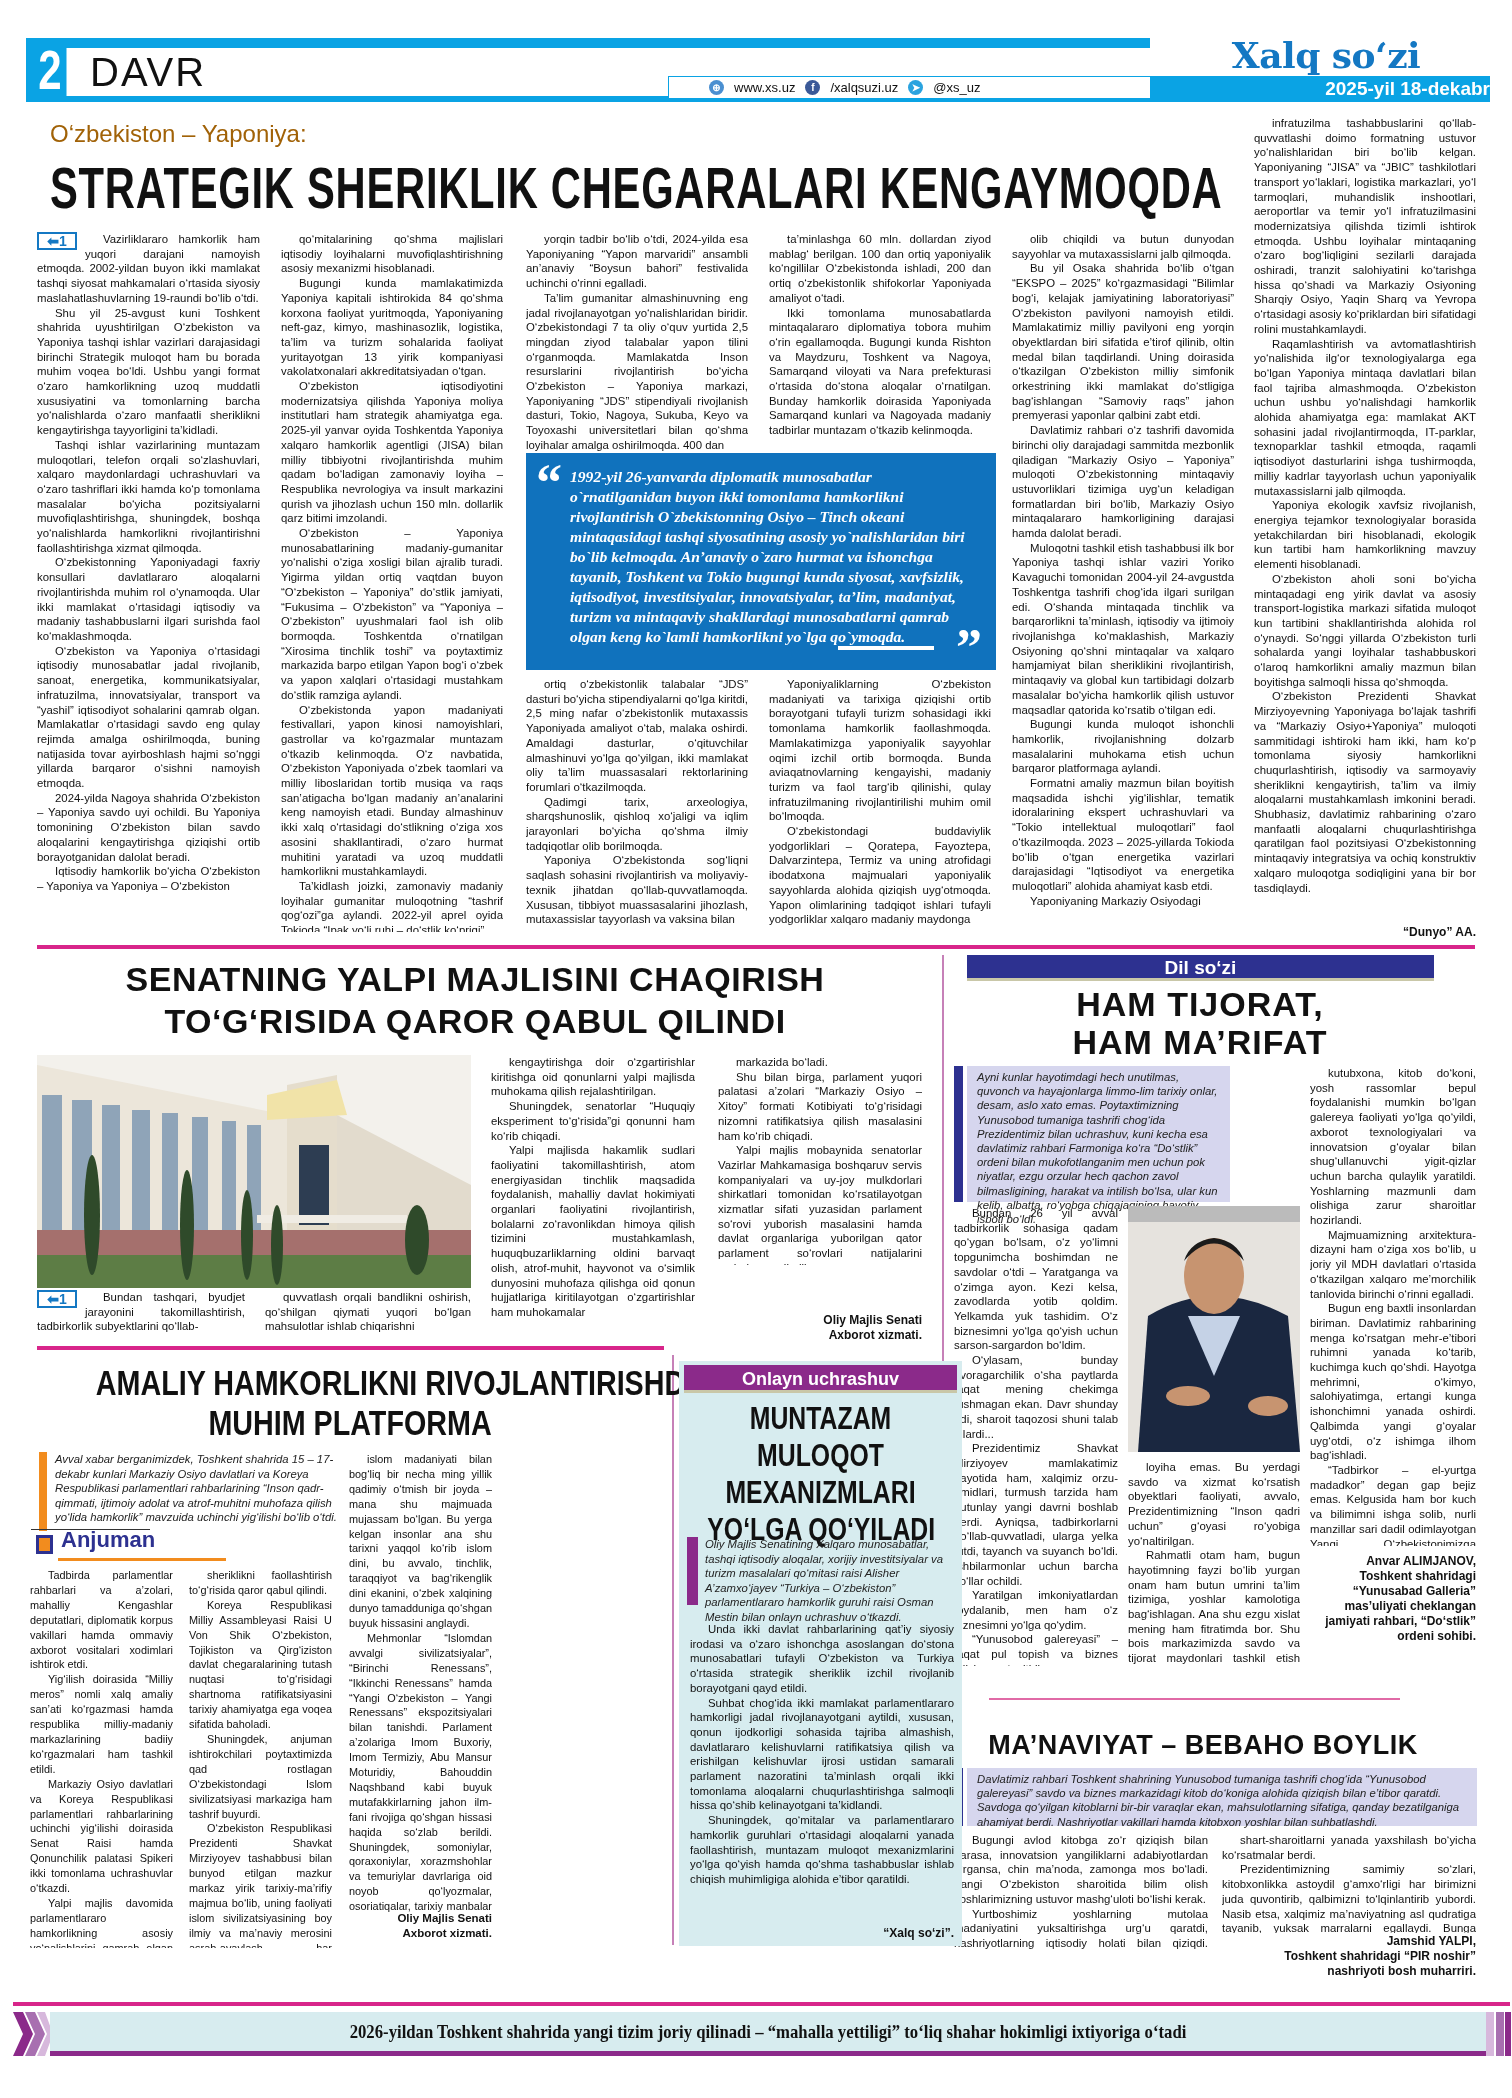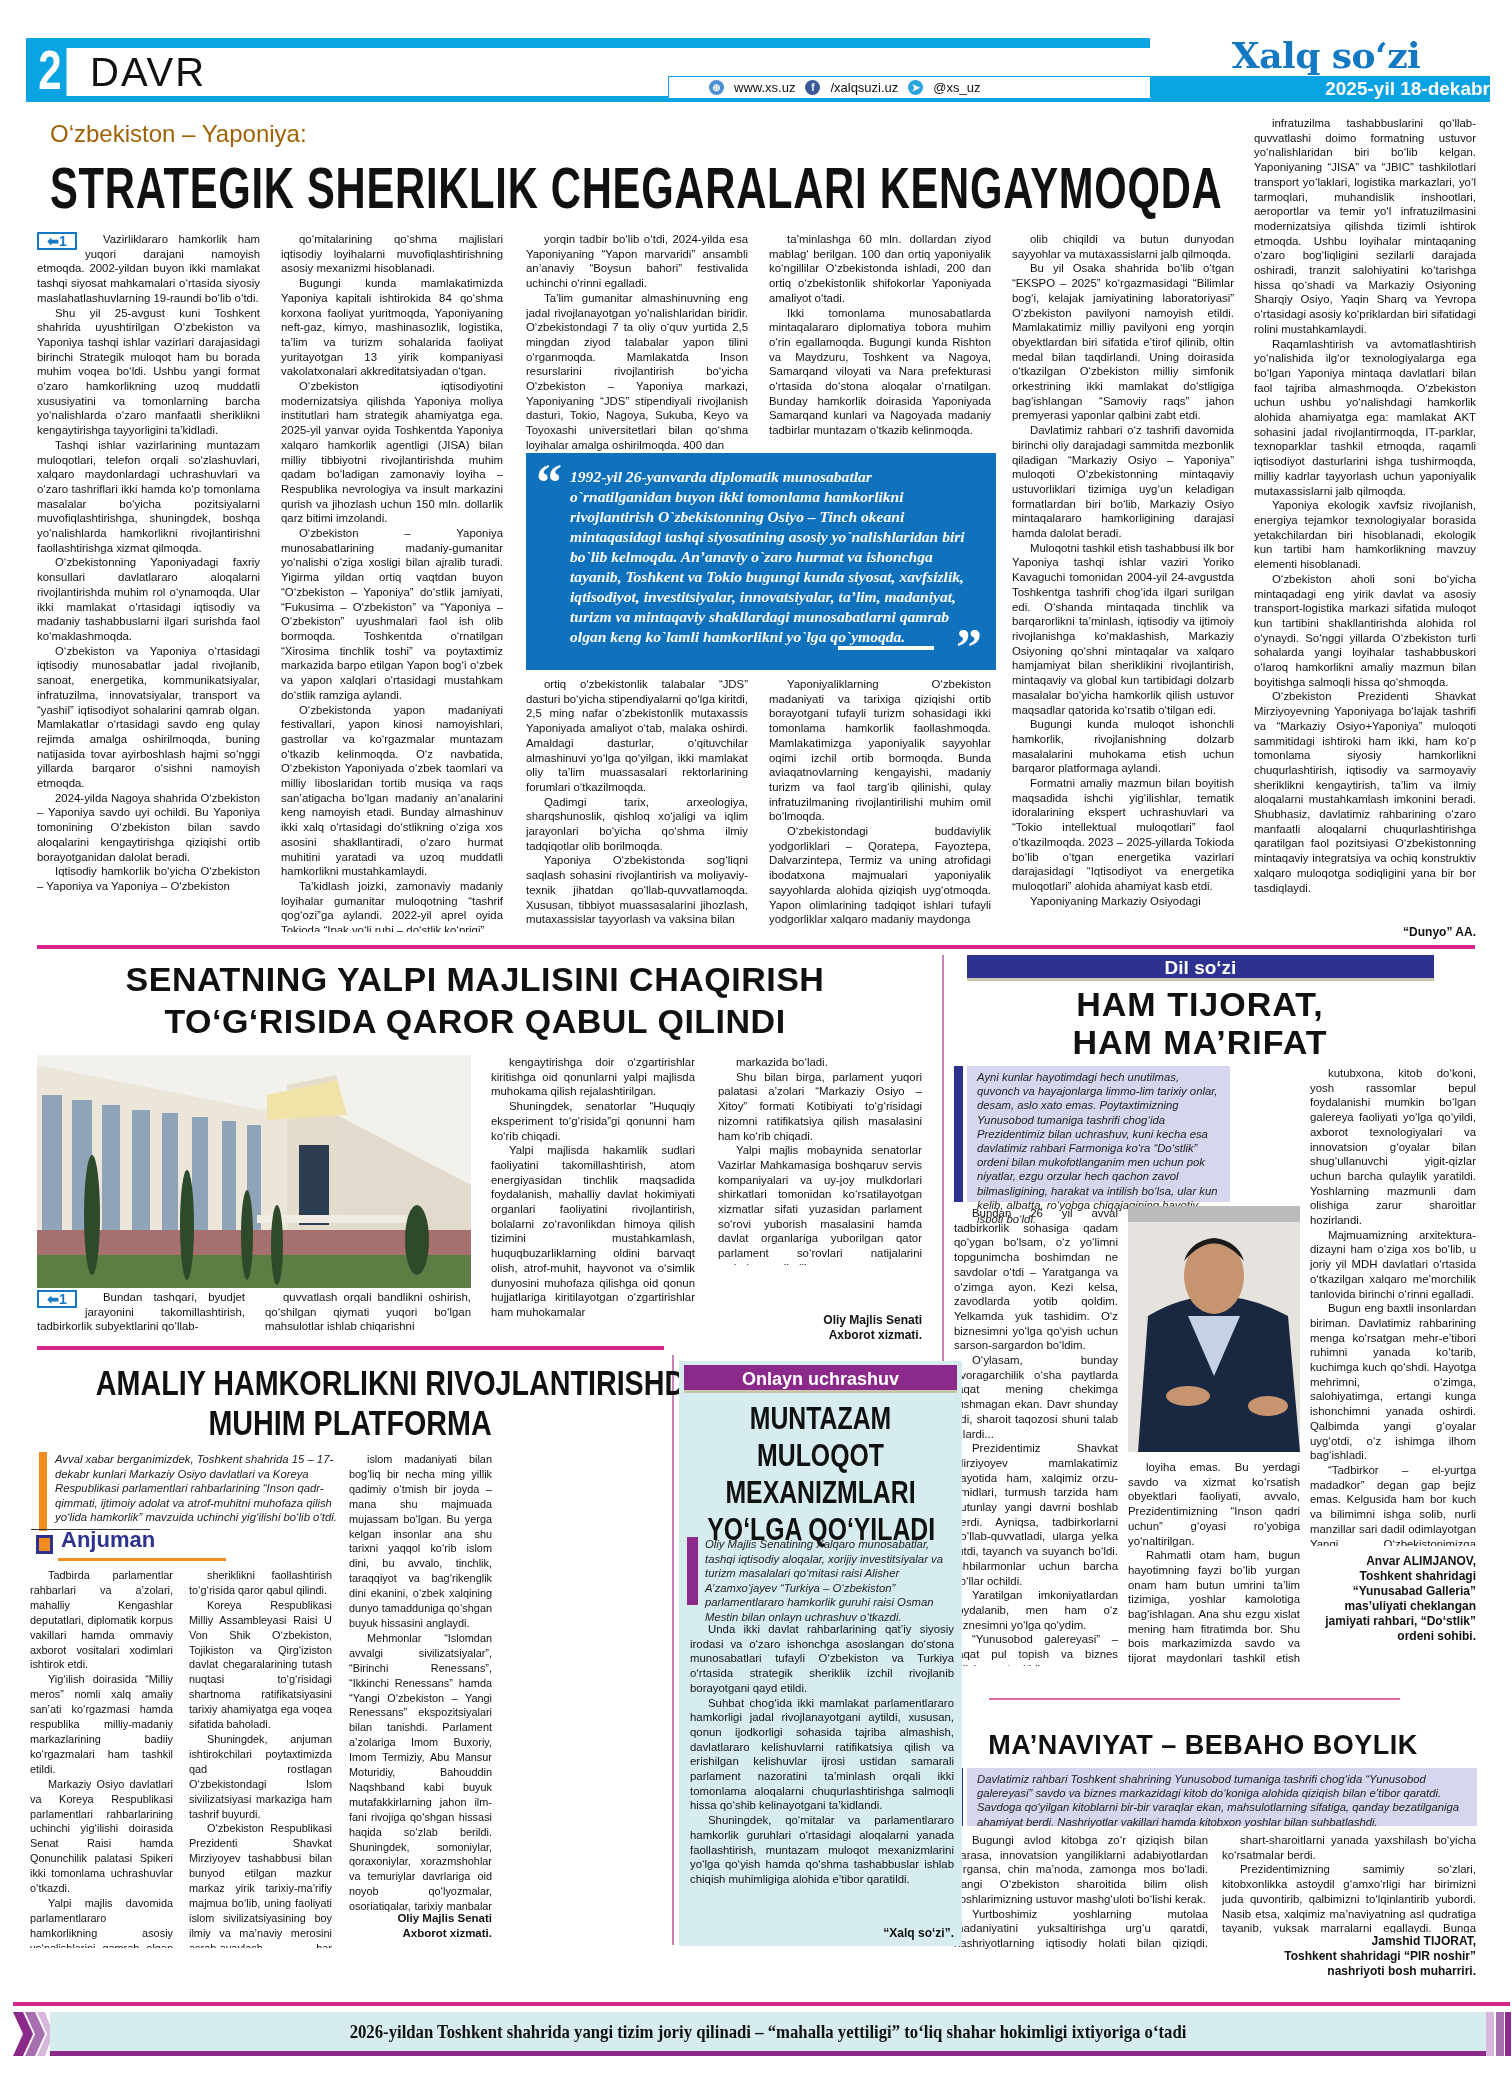--- a/index.html
+++ b/index.html
@@ -261,21 +261,21 @@
 <div class="col" style="left:1128px; top:1460px; width:172px; height:206px;">
     <div>
       <p>loyiha emas. Bu yerdagi savdo va xizmat ko‘rsatish obyektlari faoliyati, avvalo, Prezidentimizning “Inson qadri uchun” g‘oyasi ro‘yobiga yo‘naltirilgan.</p>
       <p>Rahmatli otam ham, bugun hayotimning fayzi bo‘lib yurgan onam ham butun umrini ta’lim tizimiga, yoshlar kamolotiga bag‘ishlagan. Ana shu ezgu xislat mening ham fitratimda bor. Shu bois markazimizda savdo va tijorat maydonlari tashkil etish bilan birga</p>
     </div>
   </div>
 <div class="col" style="left:1310px; top:1066px; width:166px; height:480px;">
     <div>
       <p>kutubxona, kitob do‘koni, yosh rassomlar bepul foydalanishi mumkin bo‘lgan galereya faoliyati yo‘lga qo‘yildi, axborot texnologiyalari va innovatsion g‘oyalar bilan shug‘ullanuvchi yigit-qizlar uchun barcha qulaylik yaratildi. Yoshlarning mazmunli dam olishiga zarur sharoitlar hozirlandi.</p>
       <p>Majmuamizning arxitektura-dizayni ham o‘ziga xos bo‘lib, u joriy yil MDH davlatlari o‘rtasida o‘tkazilgan xalqaro me’morchilik tanlovida birinchi o‘rinni egalladi.</p>
-      <p>Bugun eng baxtli insonlardan biriman. Davlatimiz rahbarining menga ko‘rsatgan mehr-e’tibori ruhimni yanada ko‘tarib, kuchimga kuch qo‘shdi. Hayotga mehrimni, o‘zimga, salohiyatimga, ertangi kunga ishonchimni yanada oshirdi. Qalbimda yangi g‘oyalar uyg‘otdi, o‘z ishimga ilhom bag‘ishladi.</p>
+      <p>Bugun eng baxtli insonlardan biriman. Davlatimiz rahbarining menga ko‘rsatgan mehr-e’tibori ruhimni yanada ko‘tarib, kuchimga kuch qo‘shdi. Hayotga mehrimni, o‘kimyo, salohiyatimga, ertangi kunga ishonchimni yanada oshirdi. Qalbimda yangi g‘oyalar uyg‘otdi, o‘z ishimga ilhom bag‘ishladi.</p>
       <p>“Tadbirkor – el-yurtga madadkor” degan gap bejiz emas. Kelgusida ham bor kuch va bilimimni ishga solib, nurli manzillar sari dadil odimlayotgan Yangi O‘zbekistonimizga kamarbasta bo‘laveraman.</p>
     </div>
   </div>
 <div class="sig abs" style="left:1296px; top:1554px; width:180px;">
   <div>Anvar ALIMJANOV,</div>
   <div>Toshkent shahridagi</div>
   <div>“Yunusabad Galleria”</div>
   <div>mas’uliyati cheklangan</div>
   <div>jamiyati rahbari, “Do‘stlik”</div>
   <div>ordeni sohibi.</div>
@@ -292,21 +292,21 @@
       <p>Yurtboshimiz yoshlarning mutolaa madaniyatini yuksaltirishga urg‘u qaratdi, nashriyotlarning iqtisodiy holati bilan qiziqdi. Mutasaddilarga kitob nashr qilish va ularni o‘quvchilarga o‘z vaqtida yetkazish borasida</p>
     </div>
   </div>
 <div class="col" style="left:1222px; top:1833px; width:254px; height:100px;">
     <div>
       <p>shart-sharoitlarni yanada yaxshilash bo‘yicha ko‘rsatmalar berdi.</p>
       <p>Prezidentimizning samimiy so‘zlari, kitobxonlikka astoydil g‘amxo‘rligi har birimizni juda quvontirib, qalbimizni to‘lqinlantirib yubordi. Nasib etsa, xalqimiz ma’naviyatning asl qudratiga tayanib, yuksak marralarni egallaydi. Bunga ishonchim komil.</p>
     </div>
   </div>
 <div class="sig abs" style="left:1222px; top:1934px; width:254px;">
-  <div>Jamshid TIJORAT,</div>
+  <div>Jamshid YALPI,</div>
   <div>Toshkent shahridagi “PIR noshir”</div>
   <div>nashriyoti bosh muharriri.</div>
 </div>
 
 <div class="rule-pink" style="left:37px; top:1346px; width:627px;"></div>
 
 <div class="h-amaliy">
   <div>AMALIY HAMKORLIKNI RIVOJLANTIRISHDA</div>
   <div>MUHIM PLATFORMA</div>
 </div>

